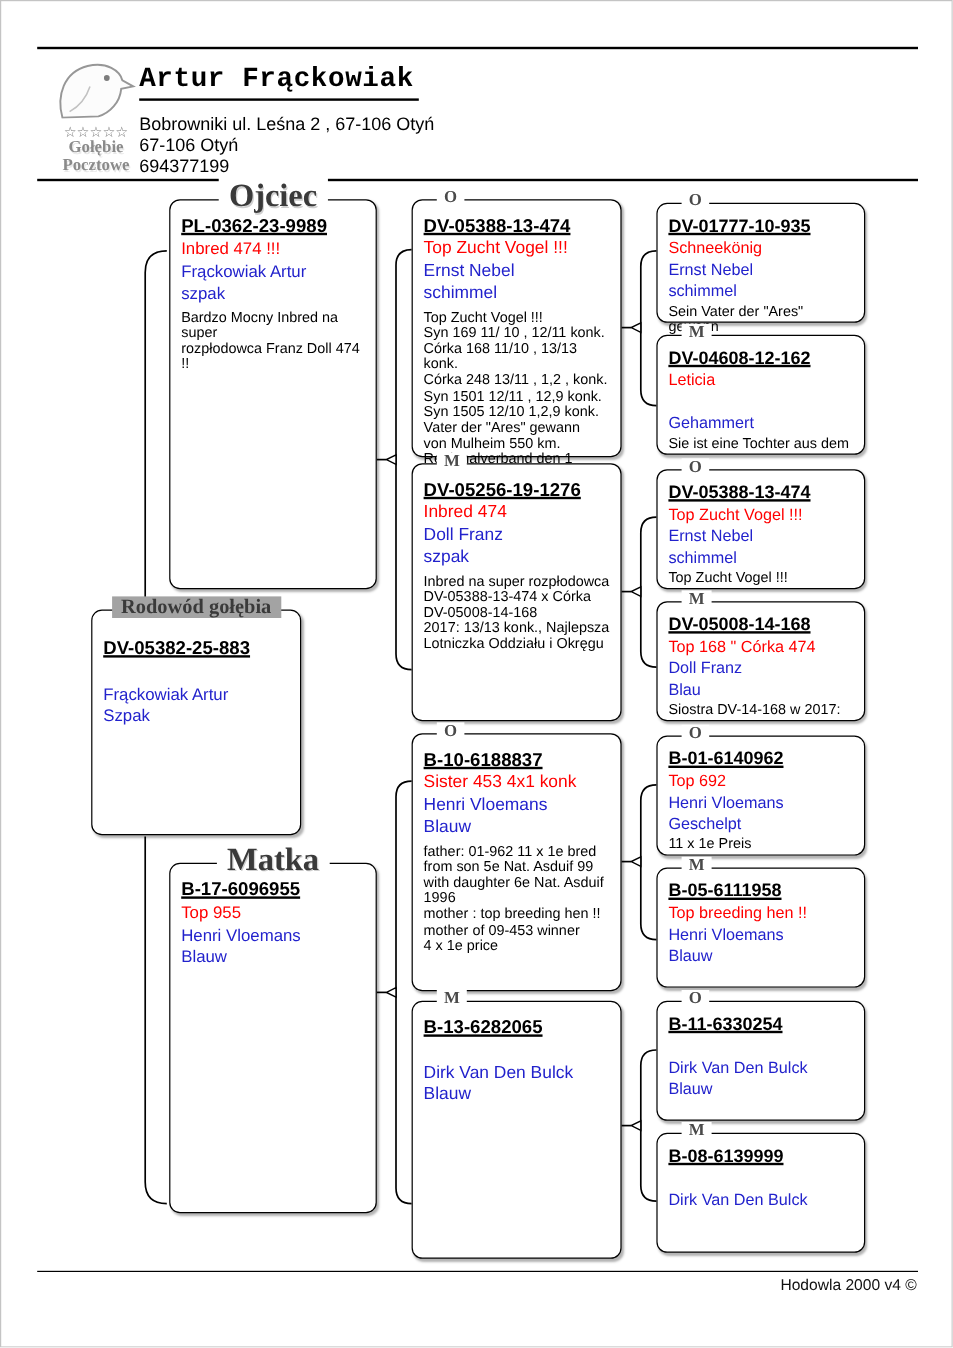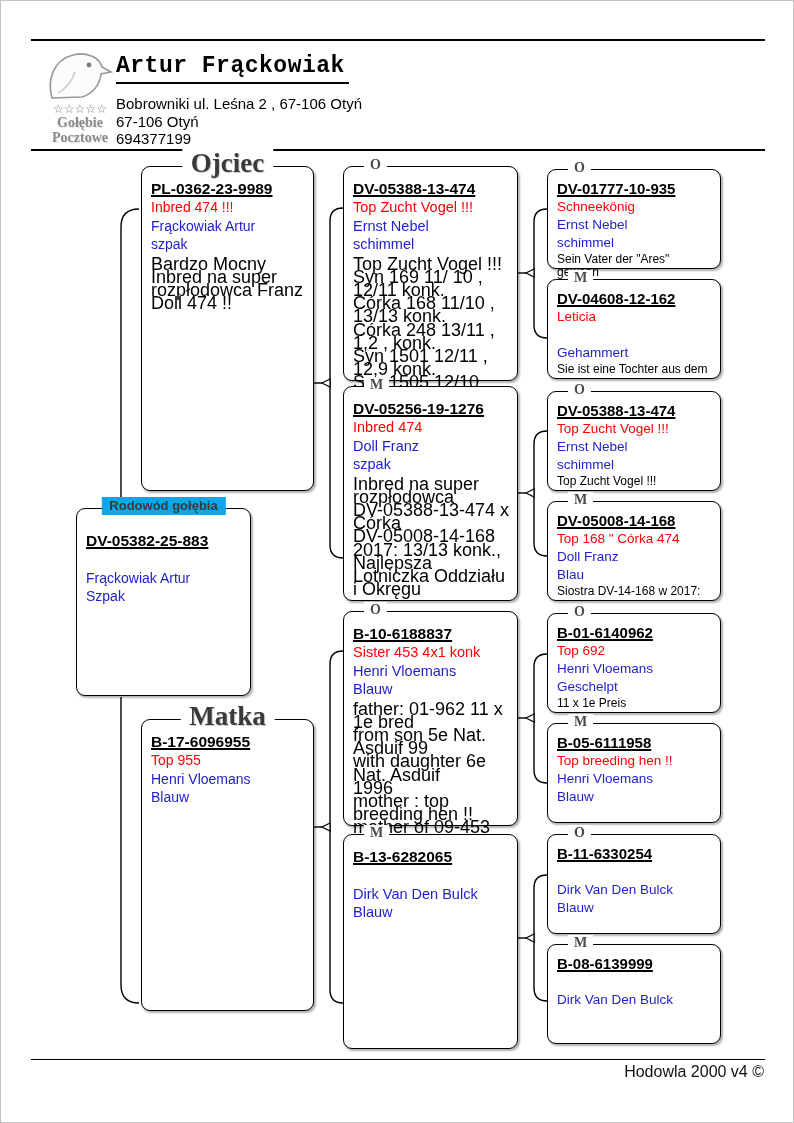--- a/index.html
+++ b/index.html
@@ -13,41 +13,41 @@
                    font-size:14px;line-height:15px;text-shadow:1px 1px 0 #e8e8e8;text-align:center;}
   .owner-name{position:absolute;left:115px;top:52px;font-size:23px;font-weight:bold;
               letter-spacing:.5px;border-bottom:2px solid #000;padding:0 4px 3px 0;white-space:nowrap;font-family:Liberation Mono, monospace;}
   .addr{position:absolute;left:115px;top:94px;font-size:15px;line-height:17.5px;}
   
   .pbox{position:absolute;background:#fff;border:1px solid #000;border-radius:9px;
         box-shadow:1.5px 2px 2px rgba(0,0,0,.30);box-sizing:border-box;padding:12px 6px 4px 9px;}
   .big-title{position:absolute;top:-19px;left:50%;transform:translateX(-50%);background:#fff;
              padding:0 9px;font-family:"Liberation Serif", serif;font-weight:bold;font-size:27px;
              color:#3a3a3a;white-space:nowrap;text-shadow:1px 1px 0 #cfcfcf;line-height:30px;}
-  .mid-title{position:absolute;top:-12px;left:50%;transform:translateX(-50%);background:#0ea5e9;
-             padding:0 8px;font-family:Liberation Sans, sans-serif;font-weight:bold;font-size:13px;
+  .mid-title{position:absolute;top:-12px;left:50%;transform:translateX(-50%);background:#a3a3a3;
+             padding:0 8px;font-family:Liberation Serif, serif;font-weight:bold;font-size:17px;
              color:#3a3a3a;white-space:nowrap;line-height:18px;}
   .role{position:absolute;top:-10px;left:20px;background:#fff;padding:0 6px;
         font-family:"Liberation Serif", serif;font-weight:bold;font-size:14px;color:#4a4a4a;line-height:15px;}
   .ring{font-weight:bold;font-size:15.5px;line-height:19px;text-decoration:underline;
         text-decoration-thickness:2px;white-space:nowrap;}
   .line{font-size:14.5px;line-height:18.5px;min-height:18.5px;white-space:nowrap;}
   .l1{color:var(--red,#f00);}
   .l2,.l3{color:var(--blue,#2222cc);}
-  .desc{font-size:18px;line-height:13.2px;margin-top:4px;white-space:pre-line;color:#000;}
+  .desc{font-size:12px;line-height:13.2px;margin-top:4px;white-space:pre-line;color:#000;}
   .main .line{font-size:14px;}
   .right .ring{font-size:15px;}
   .right .line{font-size:13.5px;line-height:18px;min-height:18px;}
   .right .desc{margin-top:1px;font-size:12px;}
   .right{padding-top:9px;}
   .subject{padding-top:22px;}
   
   .connectors{position:absolute;left:0;top:0;}
   
-  .footer-text{position:absolute;right:29px;top:1062px;font-size:16px;color:#111;margin-left:44px;}
+  .footer-text{position:absolute;right:29px;top:1062px;font-size:13px;color:#111;margin-left:44px;}
 </style>
 </head>
 <body>
 
 <div class="page">
 
   <div class="rule" style="left:30px;top:38px;width:734px;height:2px;"></div>
 
   <div class="logo">
     <svg width="72" height="50" viewBox="0 0 70 50">

